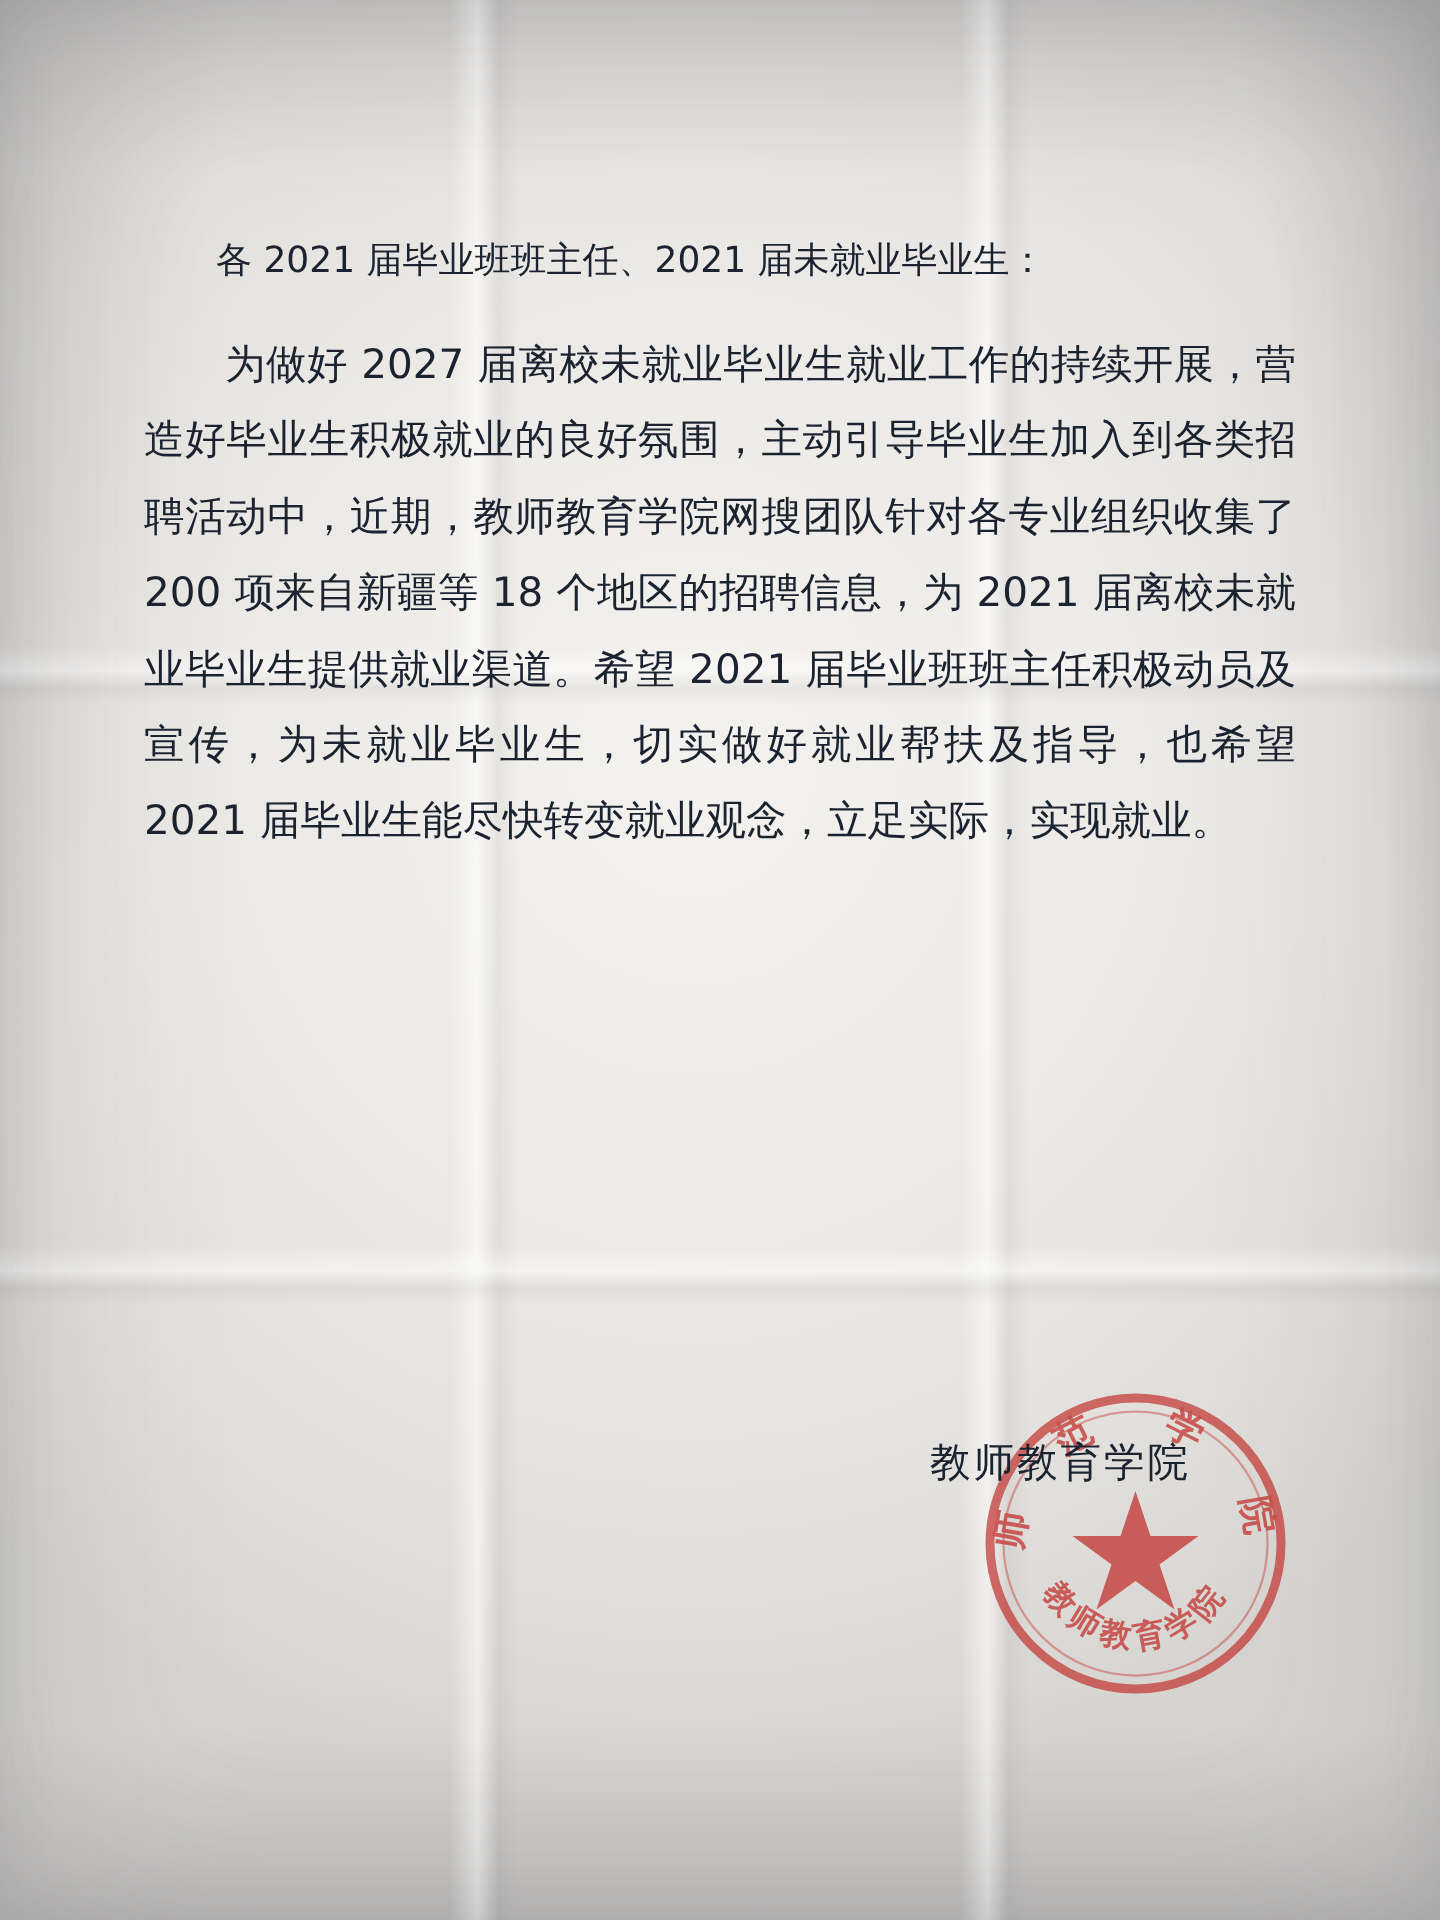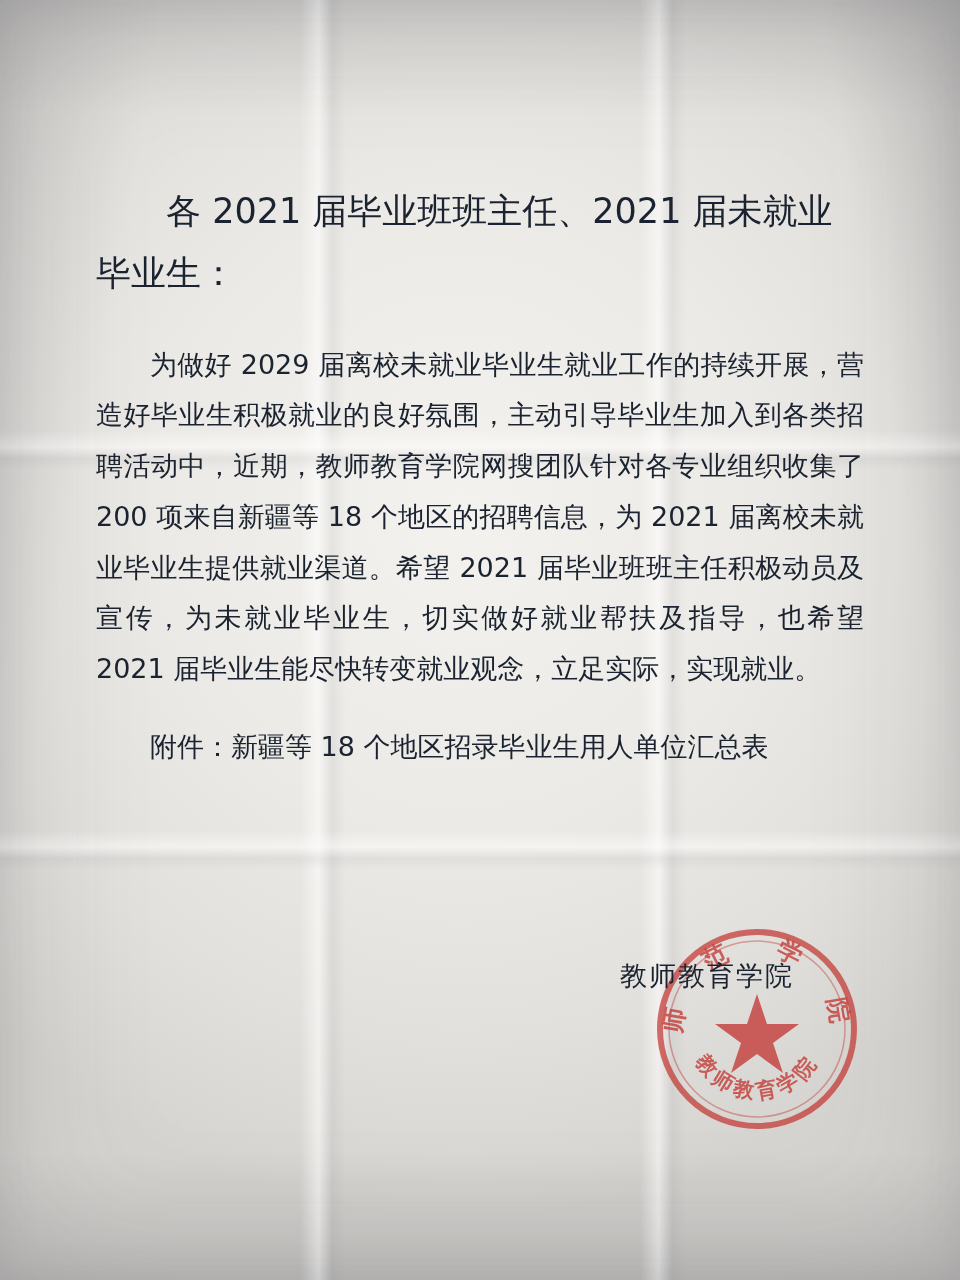--- a/index.html
+++ b/index.html
@@ -61,22 +61,22 @@
     font-size: 30px;
     line-height: 1.72;
     letter-spacing: 0.5px;
     color: #171d2a;
   }
   .doc-title .line {
     display: block;
     white-space: nowrap;
   }
   .salutation {
-    margin-top: 60px;
-    font-size: 35px;
+    margin-top: 32px;
+    font-size: 24px;
     line-height: 1.78;
     text-indent: 2em;
     color: #1b2330;
   }
   .body-para {
     margin-top: 4px;
     font-size: 27px;
     line-height: 1.88;
     text-indent: 2em;
     text-align: justify;
@@ -140,23 +140,22 @@
   <div class="crease crease-h" style="top:430px;"></div>
   <div class="crease crease-h" style="top:830px;"></div>
 
   <div class="doc">
 
     <div class="doc-title">
     </div>
 
     <p class="salutation">各 2021 届毕业班班主任、2021 届未就业毕业生：</p>
 
-    <p class="body-para">为做好 2029 届离校未就业毕业生就业工作的持续开展，营造好毕业生积极就业的良好氛围，主动引导毕业生加入到各类招聘活动中，近期，教师教育学院网搜团队针对各专业组织收集了 200 项来自新疆等 18 个地区的招聘信息，为 2021 届离校未就业毕业生提供就业渠道。希望 2021 届毕业班班主任积极动员及宣传，为未就业毕业生，切实做好就业帮扶及指导，也希望 2021 届毕业生能尽快转变就业观念，立足实际，实现就业。</p>
+    <p class="body-para">为做好 2027 届离校未就业毕业生就业工作的持续开展，营造好毕业生积极就业的良好氛围，主动引导毕业生加入到各类招聘活动中，近期，教师教育学院网搜团队针对各专业组织收集了 200 项来自新疆等 18 个地区的招聘信息，为 2021 届离校未就业毕业生提供就业渠道。希望 2021 届毕业班班主任积极动员及宣传，为未就业毕业生，切实做好就业帮扶及指导，也希望 2021 届毕业生能尽快转变就业观念，立足实际，实现就业。</p>
 
-    <p class="attachment">附件：新疆等 18 个地区招录毕业生用人单位汇总表</p>
 
   </div>
 
   <div class="seal">
     <svg viewBox="0 0 218 218" width="218" height="218" aria-hidden="true">
       <defs>
         <path id="arcpath" d="M 34,109 A 75,75 0 0 1 184,109" fill="none"></path>
         <path id="arcpath2" d="M 40,109 A 69,69 0 0 0 178,109" fill="none"></path>
       </defs>
       <circle cx="109" cy="109" r="97" fill="none" stroke="#c2302c" stroke-width="6" opacity="0.85"></circle>

